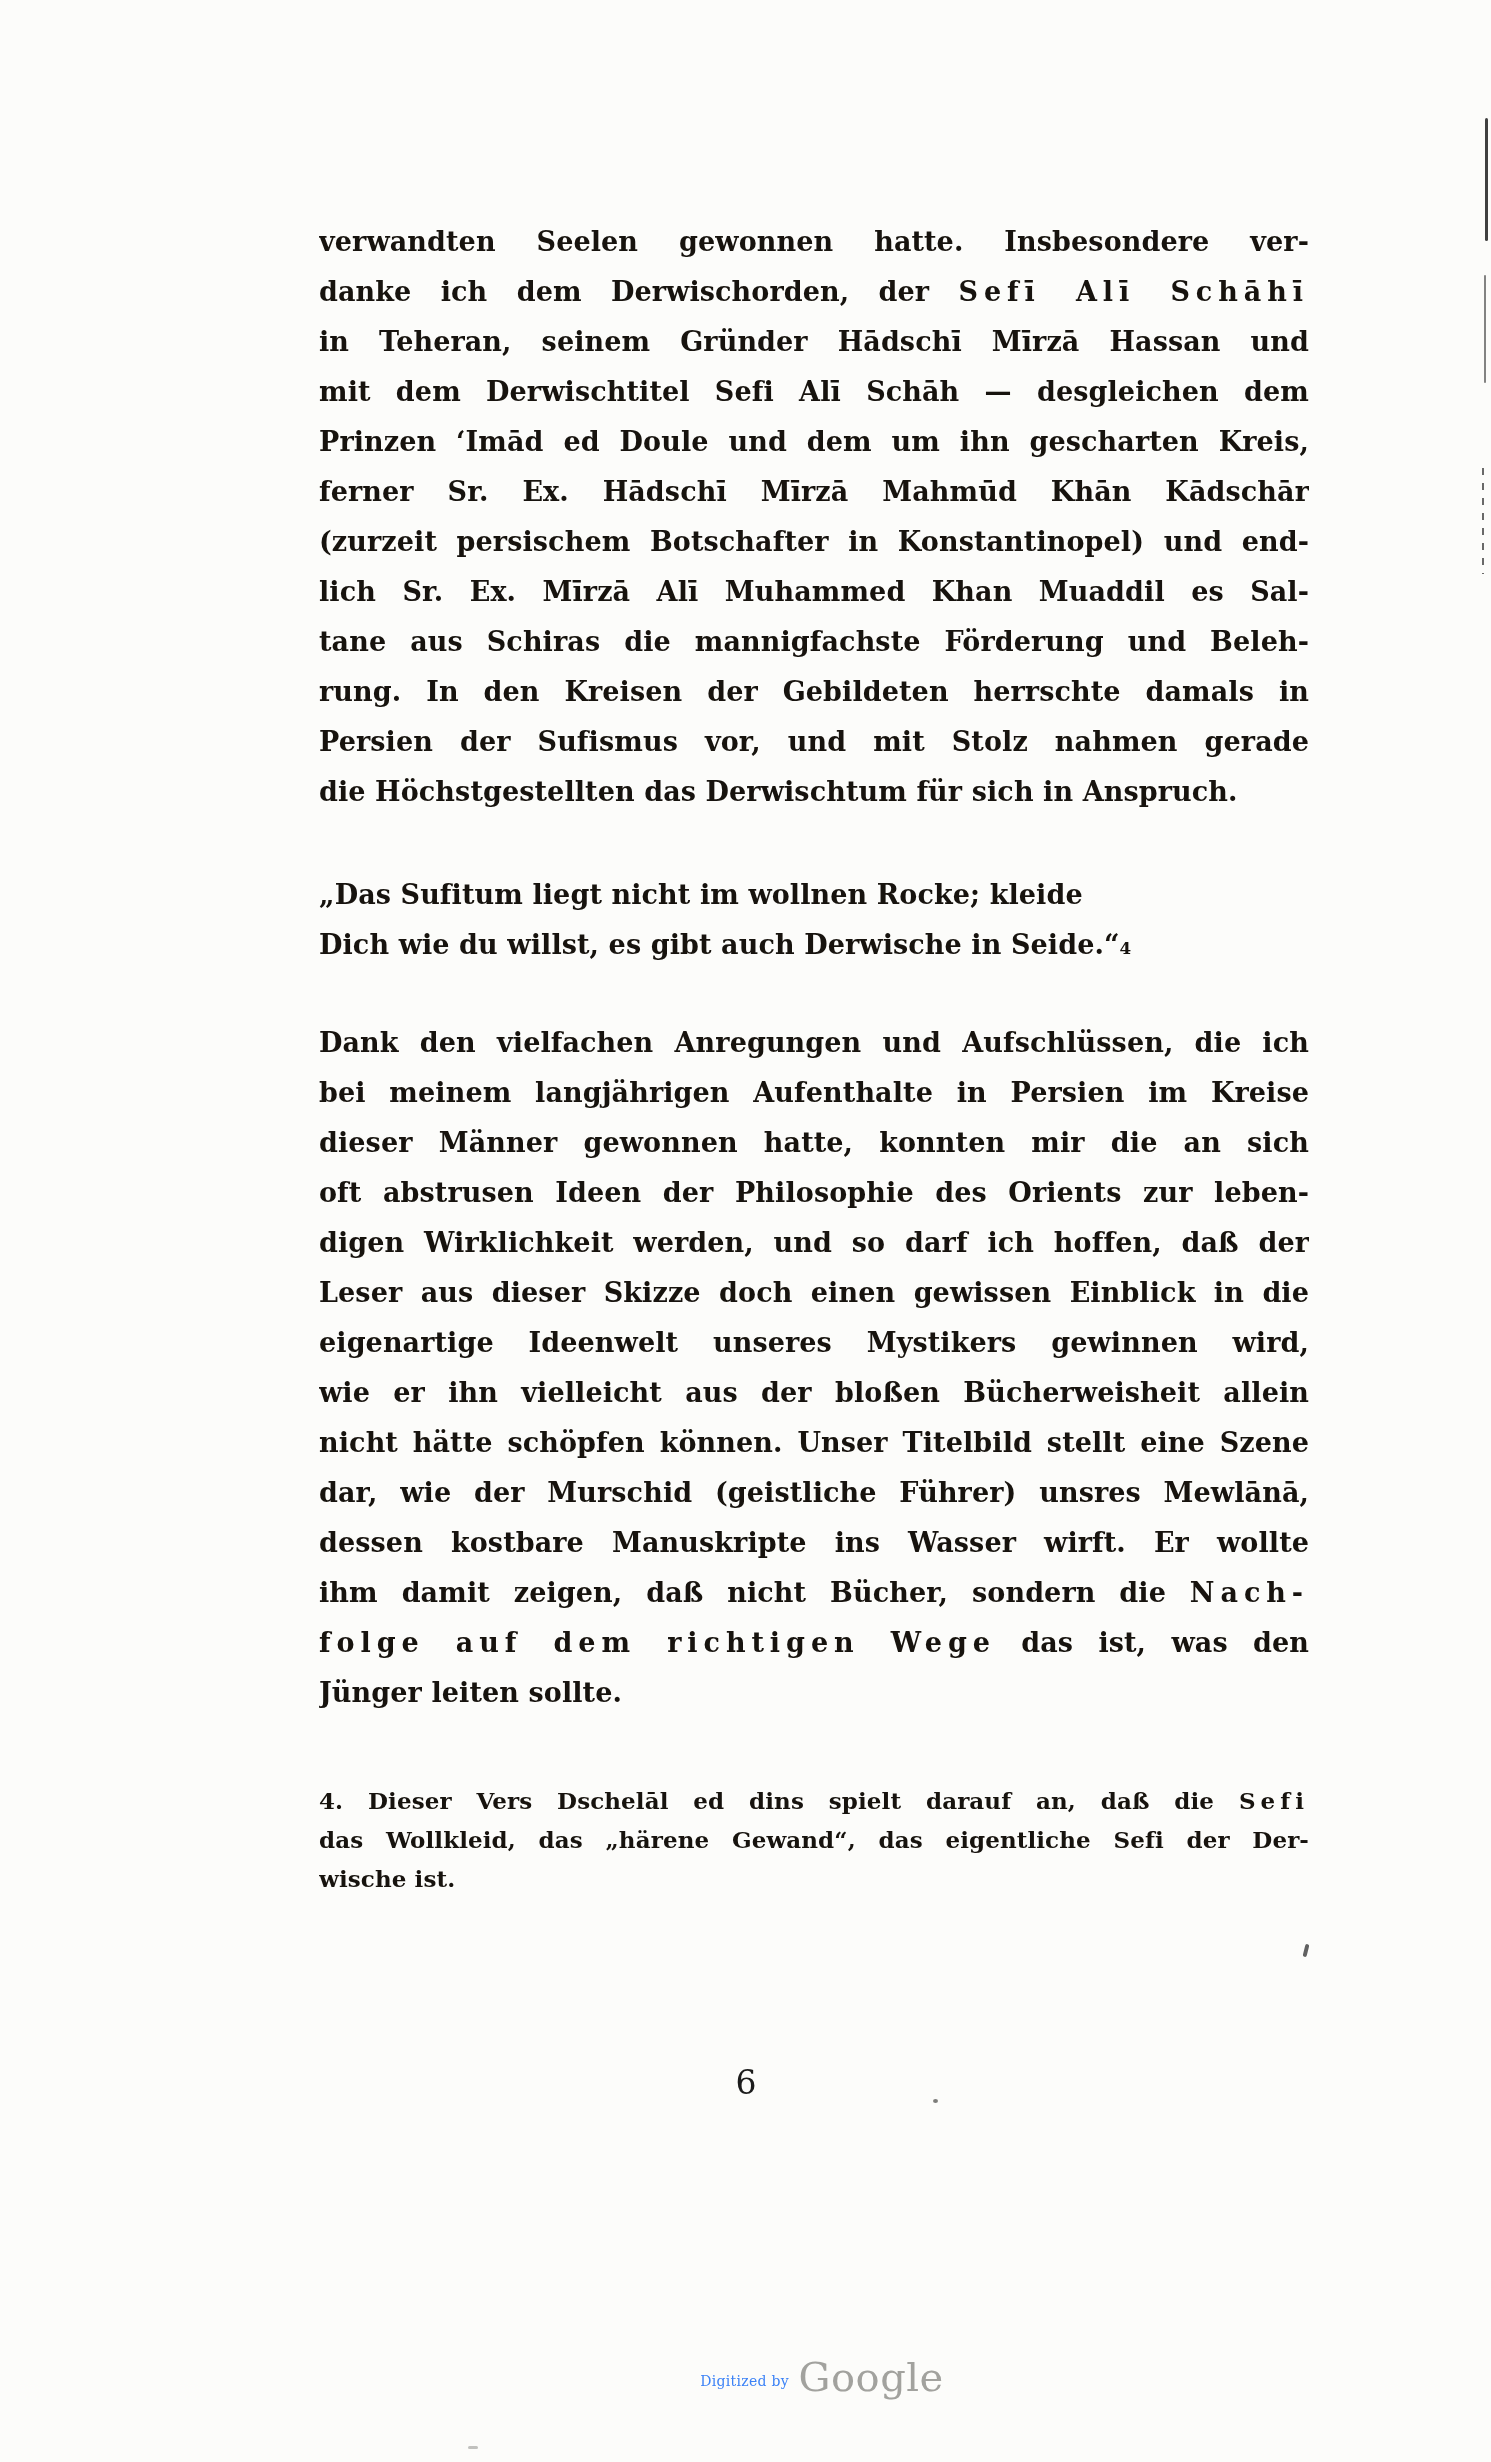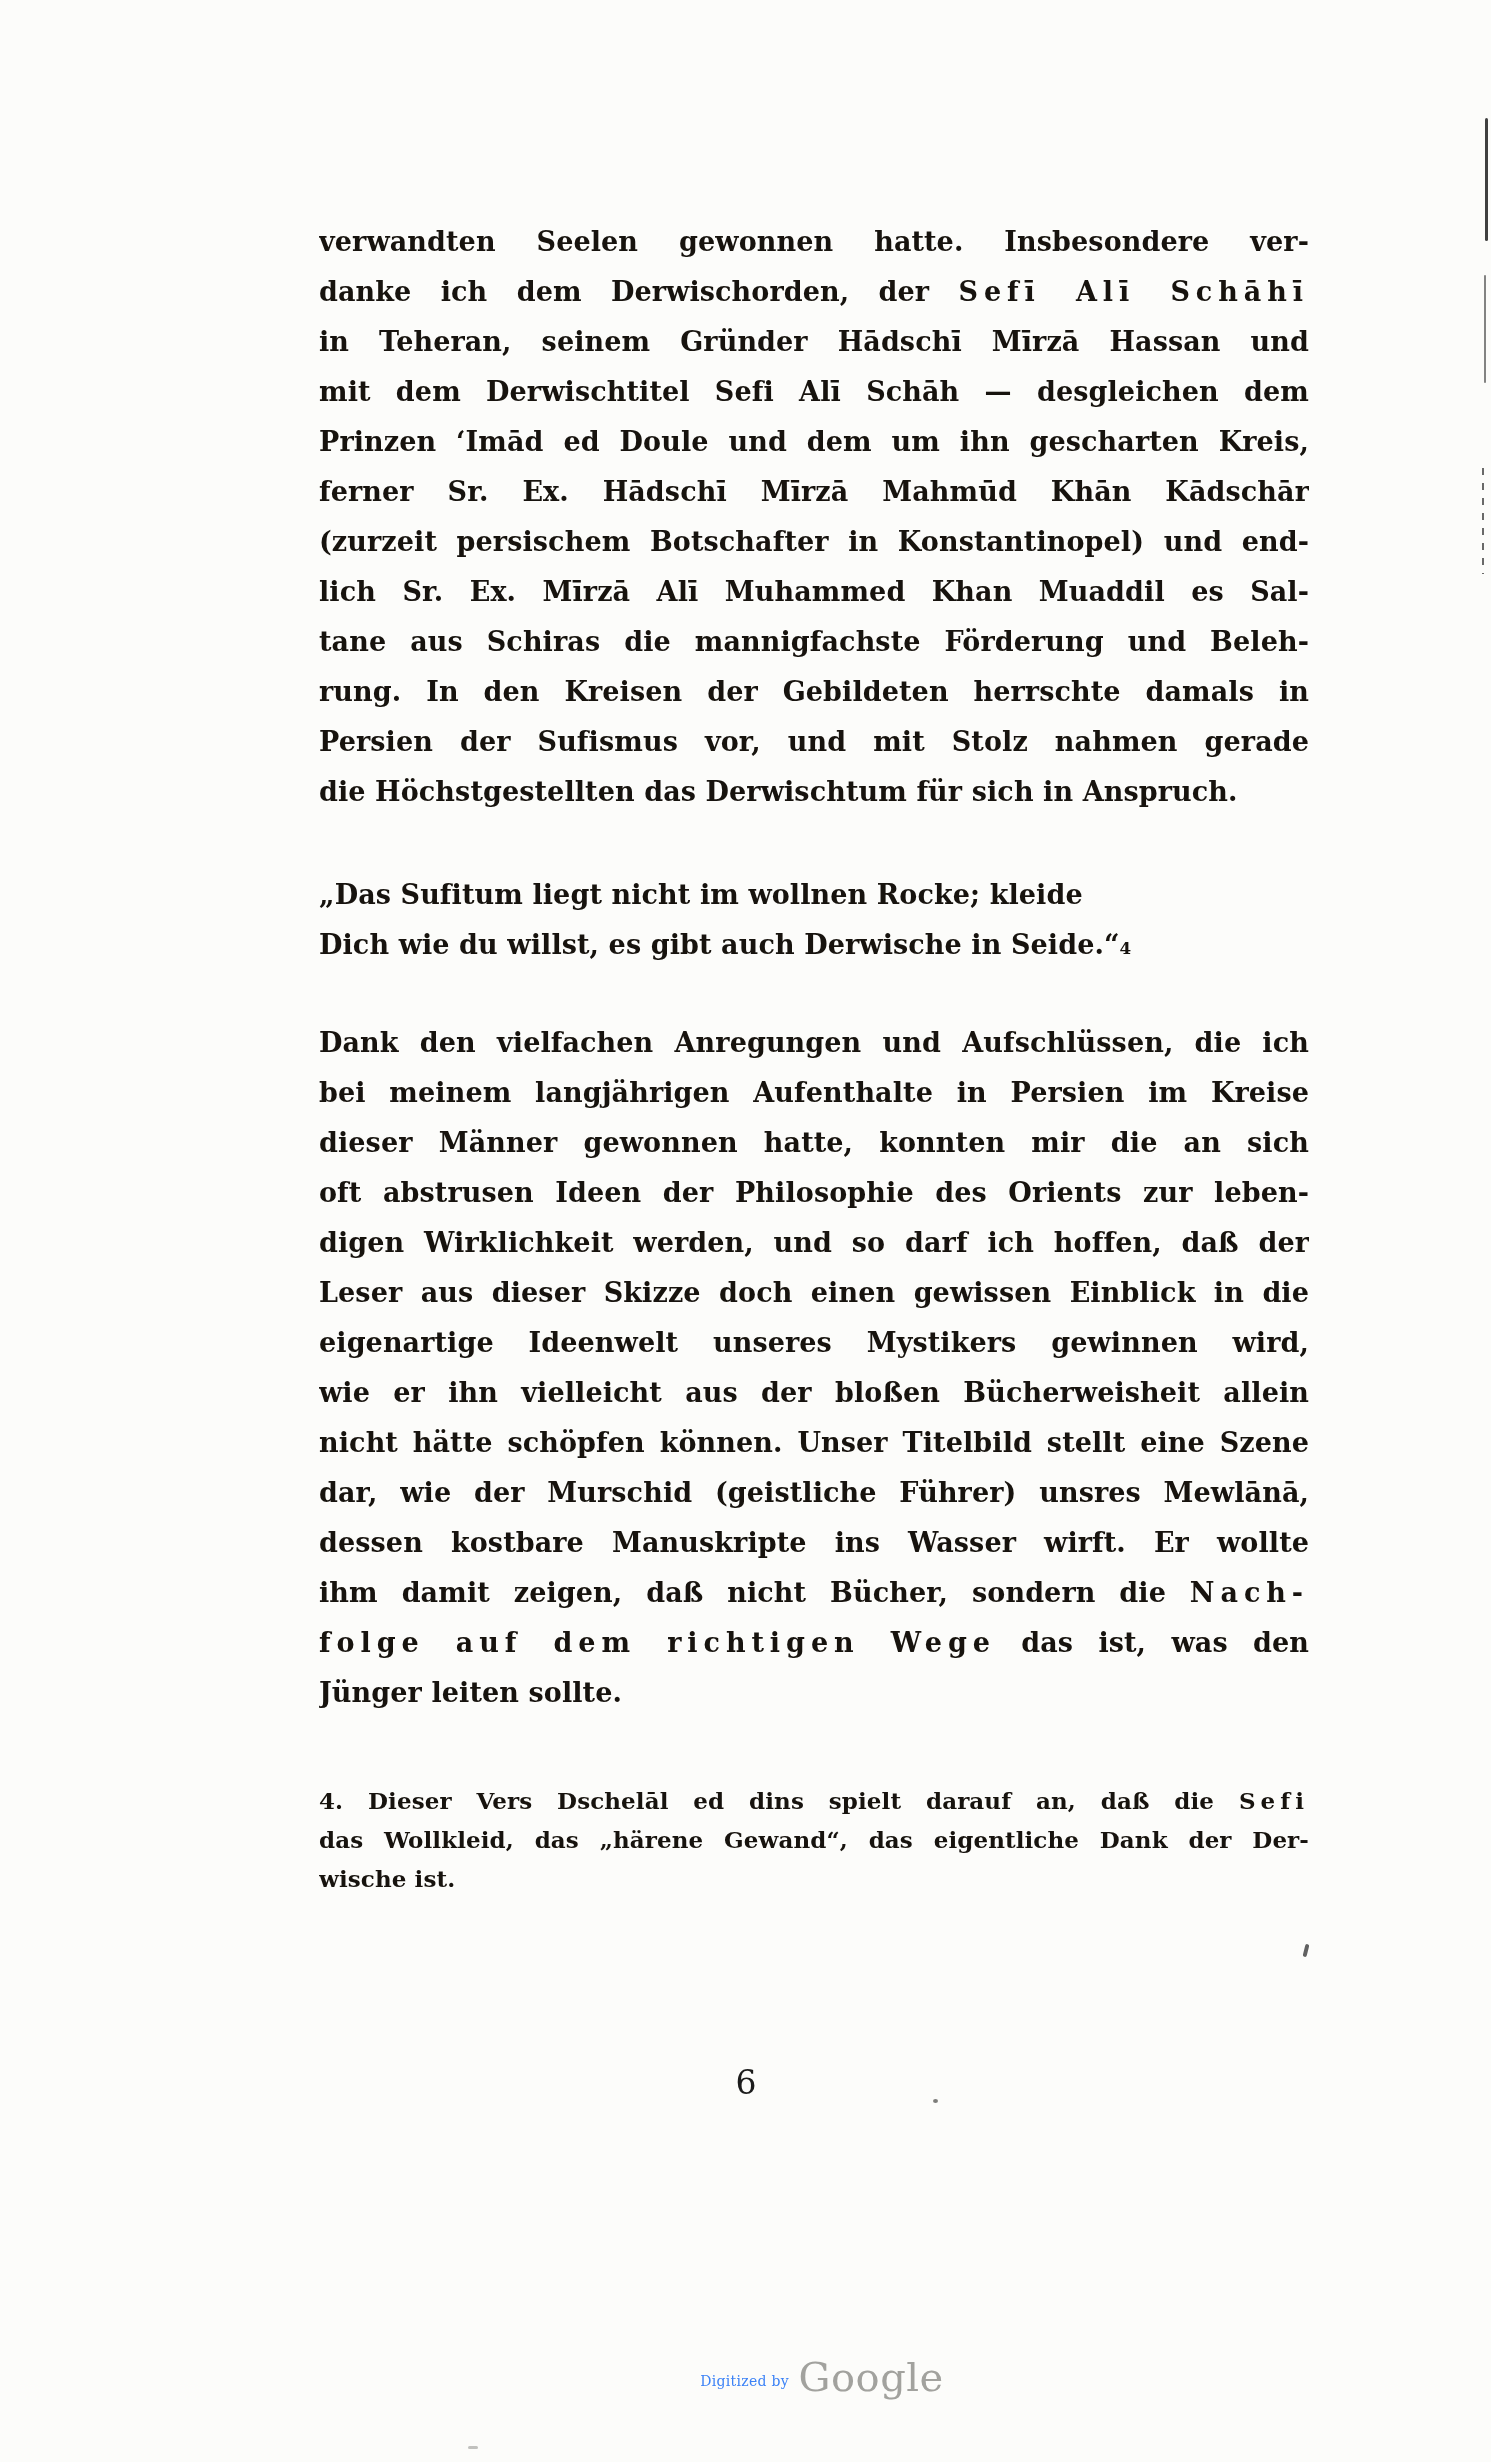--- a/index.html
+++ b/index.html
@@ -132,21 +132,21 @@
         <div class="tline"><span>nicht hätte schöpfen können. Unser Titelbild stellt eine Szene</span></div>
         <div class="tline"><span>dar, wie der Murschid (geistliche Führer) unsres Mewlānā,</span></div>
         <div class="tline"><span>dessen kostbare Manuskripte ins Wasser wirft. Er wollte</span></div>
         <div class="tline"><span>ihm damit zeigen, daß nicht Bücher, sondern die </span><span class="sperr">Nach-</span></div>
         <div class="tline"><span class="sperr">folge auf dem richtigen Wege</span><span> das ist, was den</span></div>
         <div class="tline lastline"><span>Jünger leiten sollte.</span></div>
       </section>
 
     <section class="para footnote">
         <div class="tline"><span>4. Dieser Vers Dschelāl ed dins spielt darauf an, daß die </span><span class="sperr">Sefi</span></div>
-        <div class="tline"><span>das Wollkleid, das „härene Gewand“, das eigentliche Dank der Der-</span></div>
+        <div class="tline"><span>das Wollkleid, das „härene Gewand“, das eigentliche Sefi der Der-</span></div>
         <div class="tline lastline"><span>wische ist.</span></div>
       </section>
   </main>
 
   <div class="pagenum">6</div>
 
   <div class="watermark">
     <span class="wm-prefix">Digitized by</span>
     <span class="wm-brand">Google</span>
   </div>

